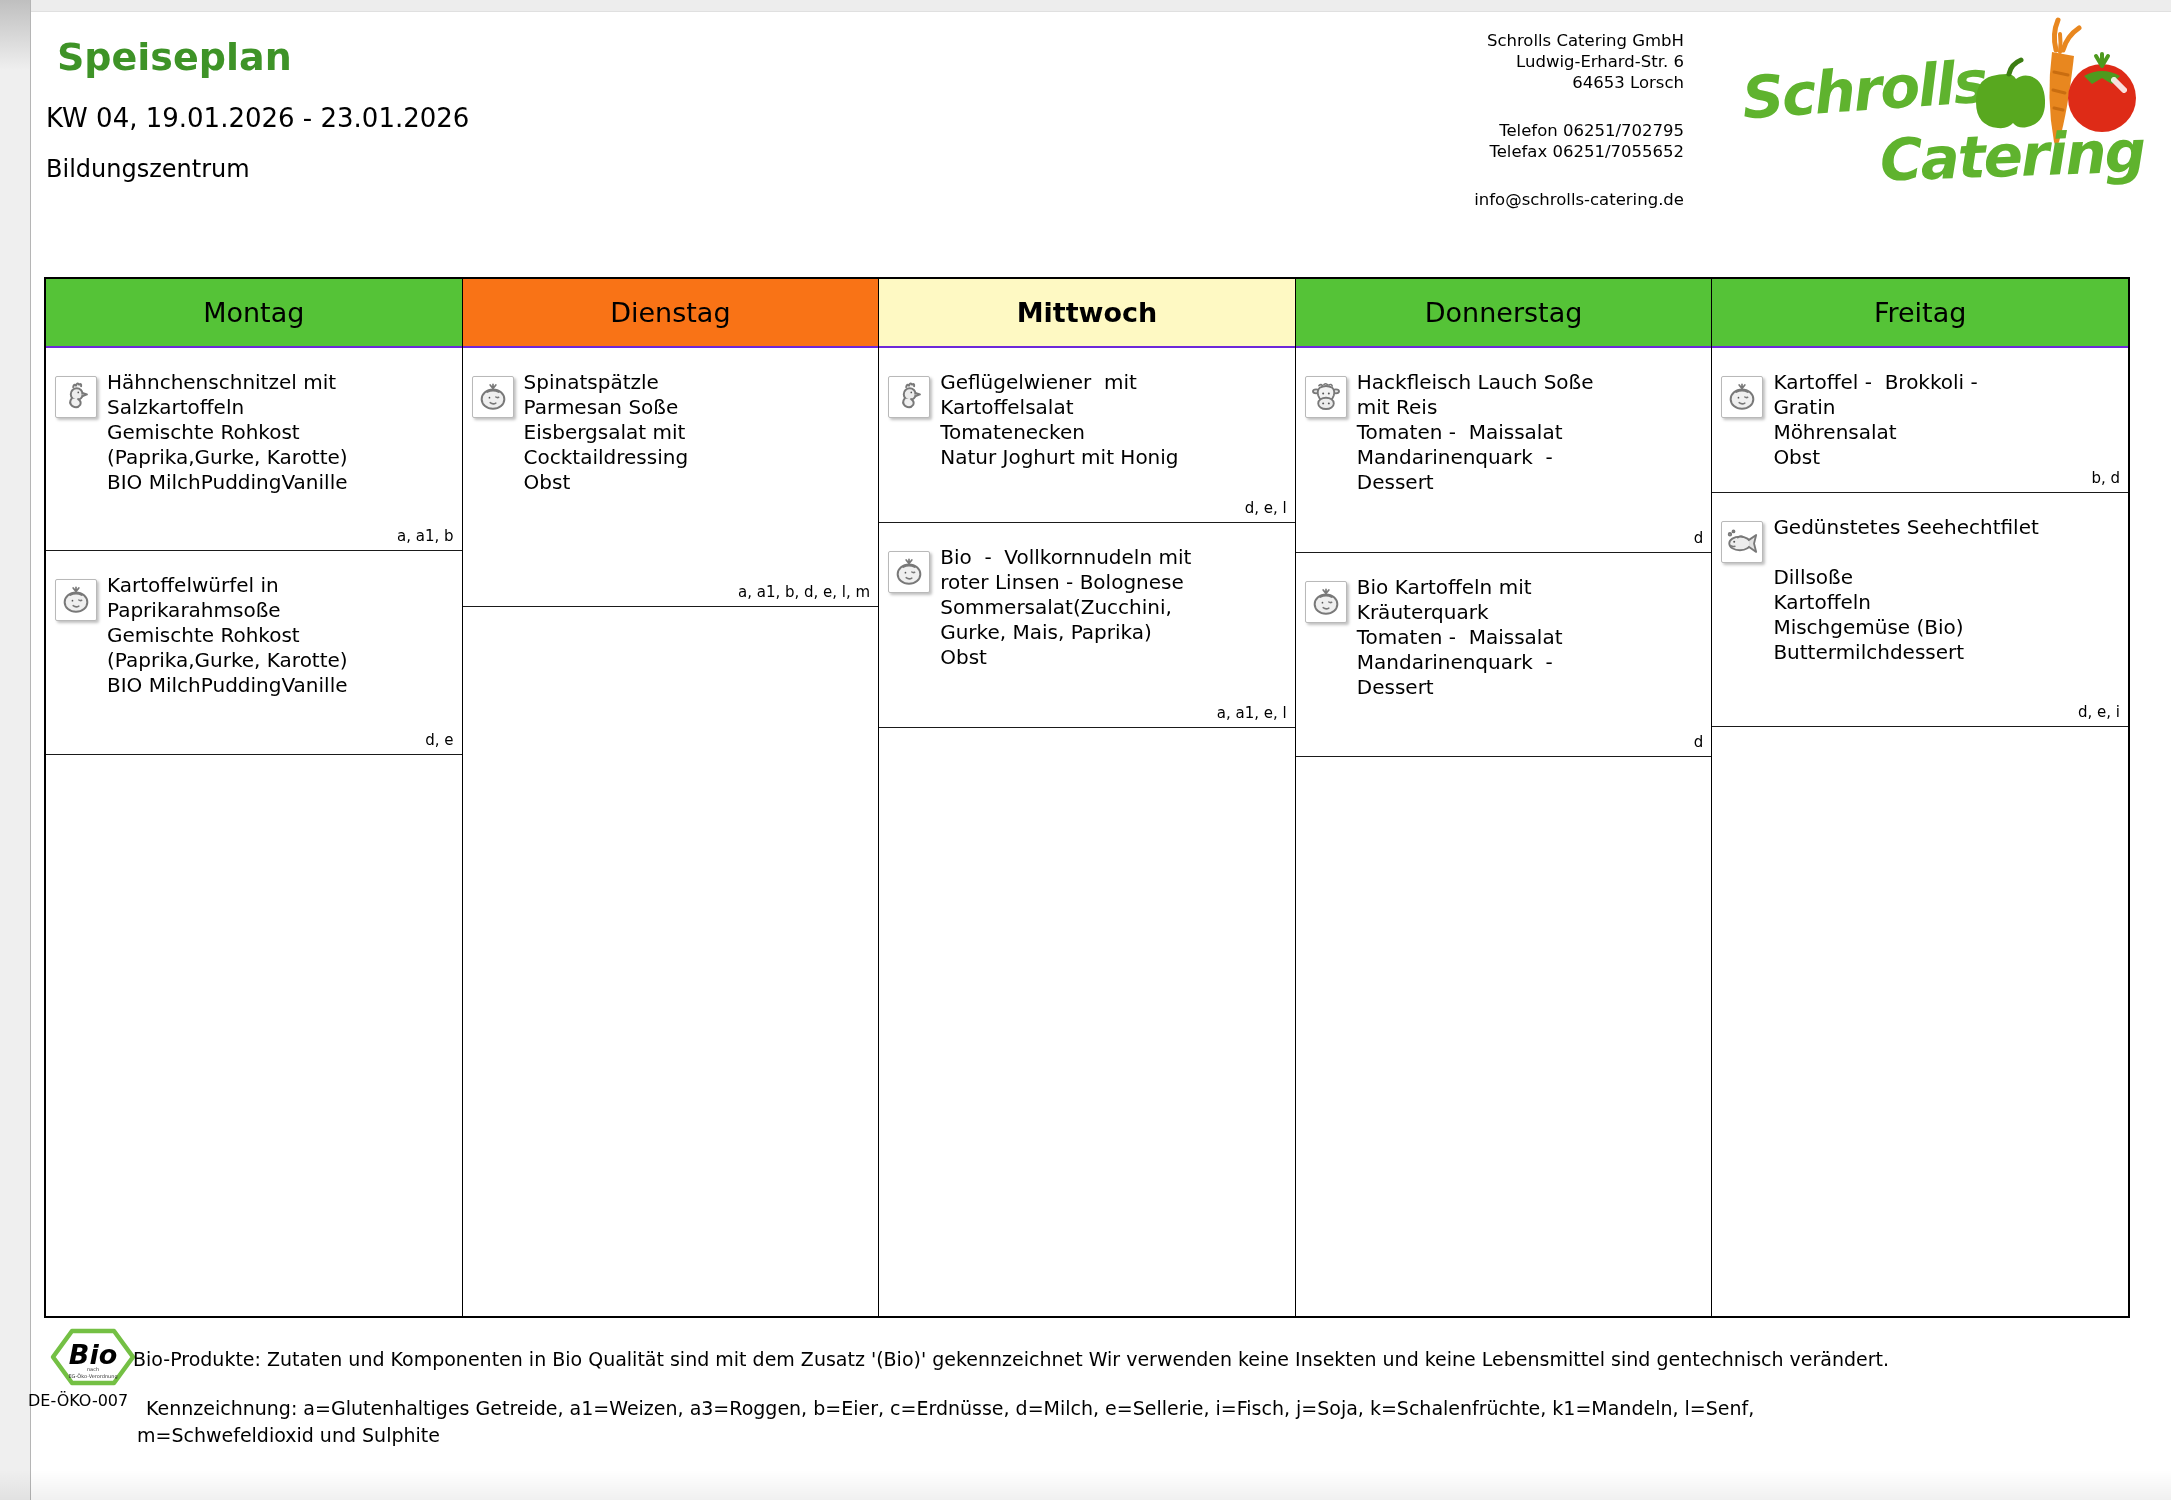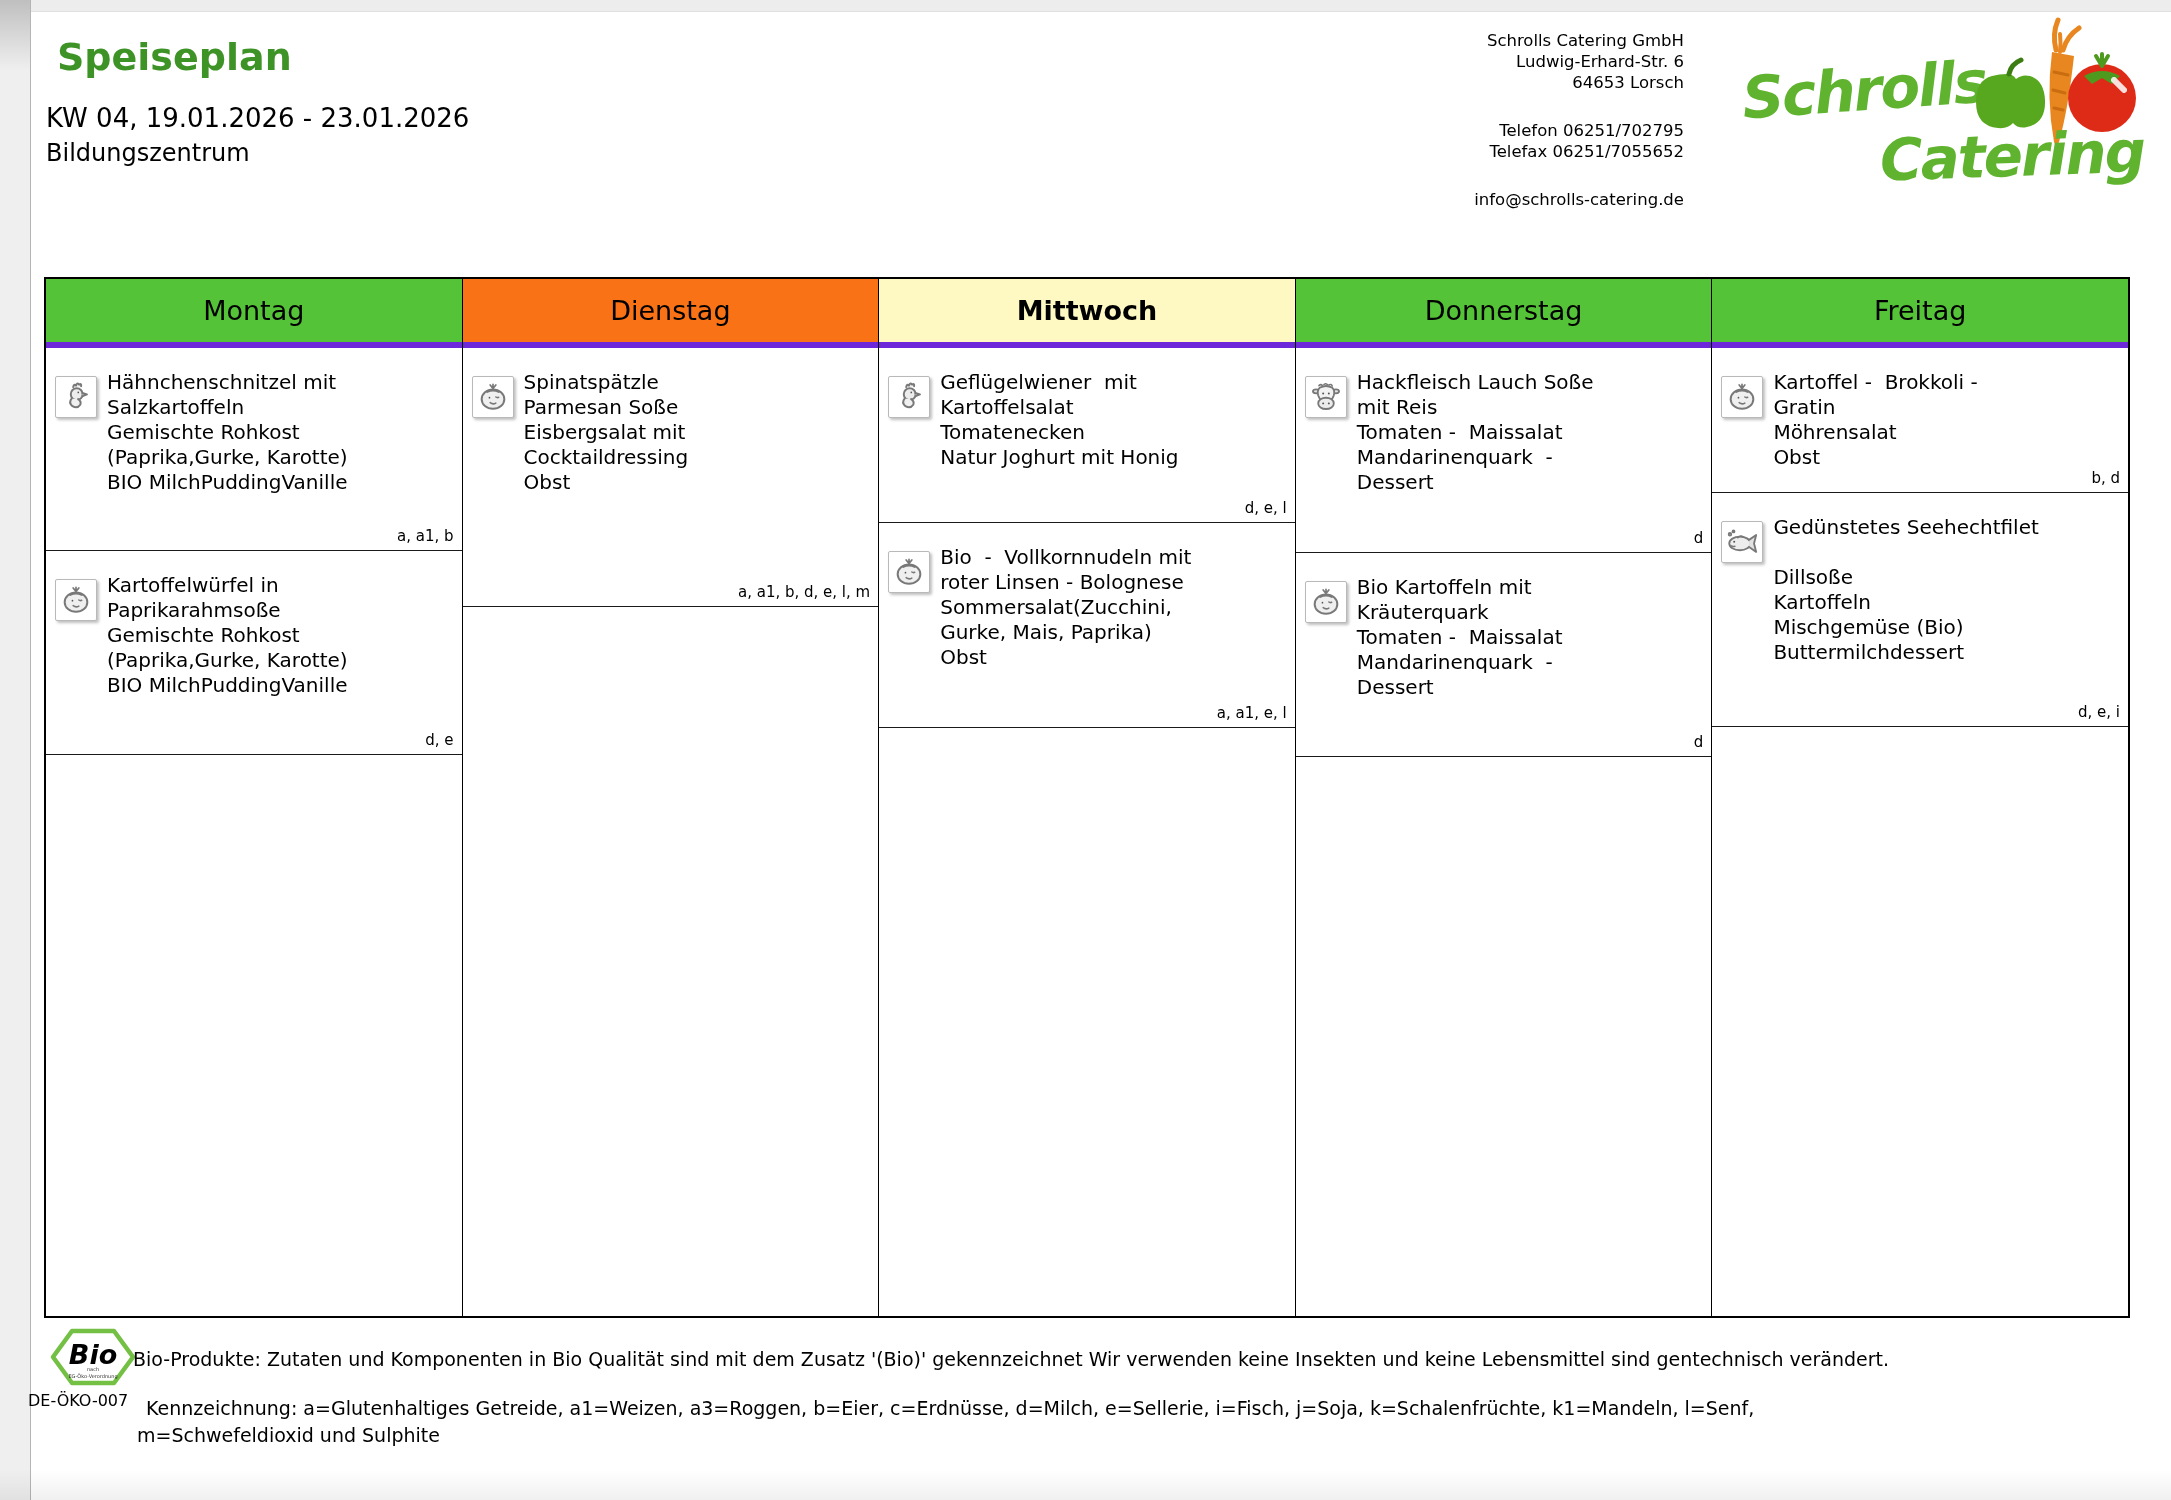--- a/index.html
+++ b/index.html
@@ -11,39 +11,39 @@
   
   .gutter-top{position:absolute;left:0;top:0;width:2171px;height:11px;background:#ededed;border-bottom:1px solid #e0e0e0;}
   .gutter-left{position:absolute;left:0;top:0;width:30px;height:1500px;background:#efefef;border-right:1px solid #b5b5b5;}
   .gutter-corner{position:absolute;left:0;top:0;width:30px;height:70px;background:linear-gradient(#bfbfbf,rgba(191,191,191,0));}
   .bottom-fade{position:absolute;left:0;top:1470px;width:2171px;height:30px;background:linear-gradient(rgba(0,0,0,0),rgba(0,0,0,0.06));}
 
   
   .title-block{position:absolute;left:46px;top:24px;}
   .page-title{font-size:38px;font-weight:700;color:#3e9327;line-height:44px;margin:11px;}
   .week-range{font-size:26px;line-height:30px;margin-top:24px;white-space:pre;}
-  .location{font-size:24px;line-height:28px;margin-top:6px;}
+  .location{font-size:24px;line-height:28px;margin-top:22px;}
 
   
   .company{position:absolute;right:487px;top:30px;text-align:right;font-size:16.5px;line-height:21px;}
   .company .gap{height:27px;}
 
   
   .logo{position:absolute;left:1742px;top:28px;width:395px;height:175px;}
   .logo-word{position:absolute;font-style:italic;font-weight:700;color:#5fb32e;letter-spacing:-2px;white-space:pre;}
   .logo-word.top{left:0px;top:28px;font-size:58px;transform:rotate(-4deg);}
   .logo-word.bottom{left:138px;top:94px;font-size:58px;transform:rotate(-2deg);}
   .logo-veg{position:absolute;left:222px;top:-14px;width:175px;height:145px;}
 
   
   .menu-table{position:absolute;left:44px;top:277px;width:2086px;height:1041px;
     border:2px solid #000;box-sizing:border-box;display:flex;flex-direction:row;}
   .day-col{flex:1 1 0;display:flex;flex-direction:column;min-width:0;}
   .day-col + .day-col{border-left:1px solid #000;}
-  .day-header{height:69px;background:#55c337;border-bottom:6px solid #6d28d9;
+  .day-header{height:69px;background:#55c337;border-bottom:2px solid #6d28d9;
     display:flex;align-items:center;justify-content:center;
     font-size:27px;color:#000;box-sizing:border-box;}
   .day-body{flex:1;display:flex;flex-direction:column;}
   .meal-cell{position:relative;border-bottom:1px solid #1a1a1a;box-sizing:border-box;overflow:hidden;}
   .meal-filler{flex:1;}
   .meal-icon{position:absolute;left:9px;top:28px;width:42px;height:42px;background:#fff;
     border:1px solid #b9b9b9;border-radius:2px;box-shadow:2px 2px 3px rgba(0,0,0,0.25);
     display:flex;align-items:center;justify-content:center;box-sizing:border-box;}
   .meal-icon svg{width:34px;height:34px;}
   .meal-text{margin:22px 8px 0 61px;font-size:20px;line-height:25px;}

